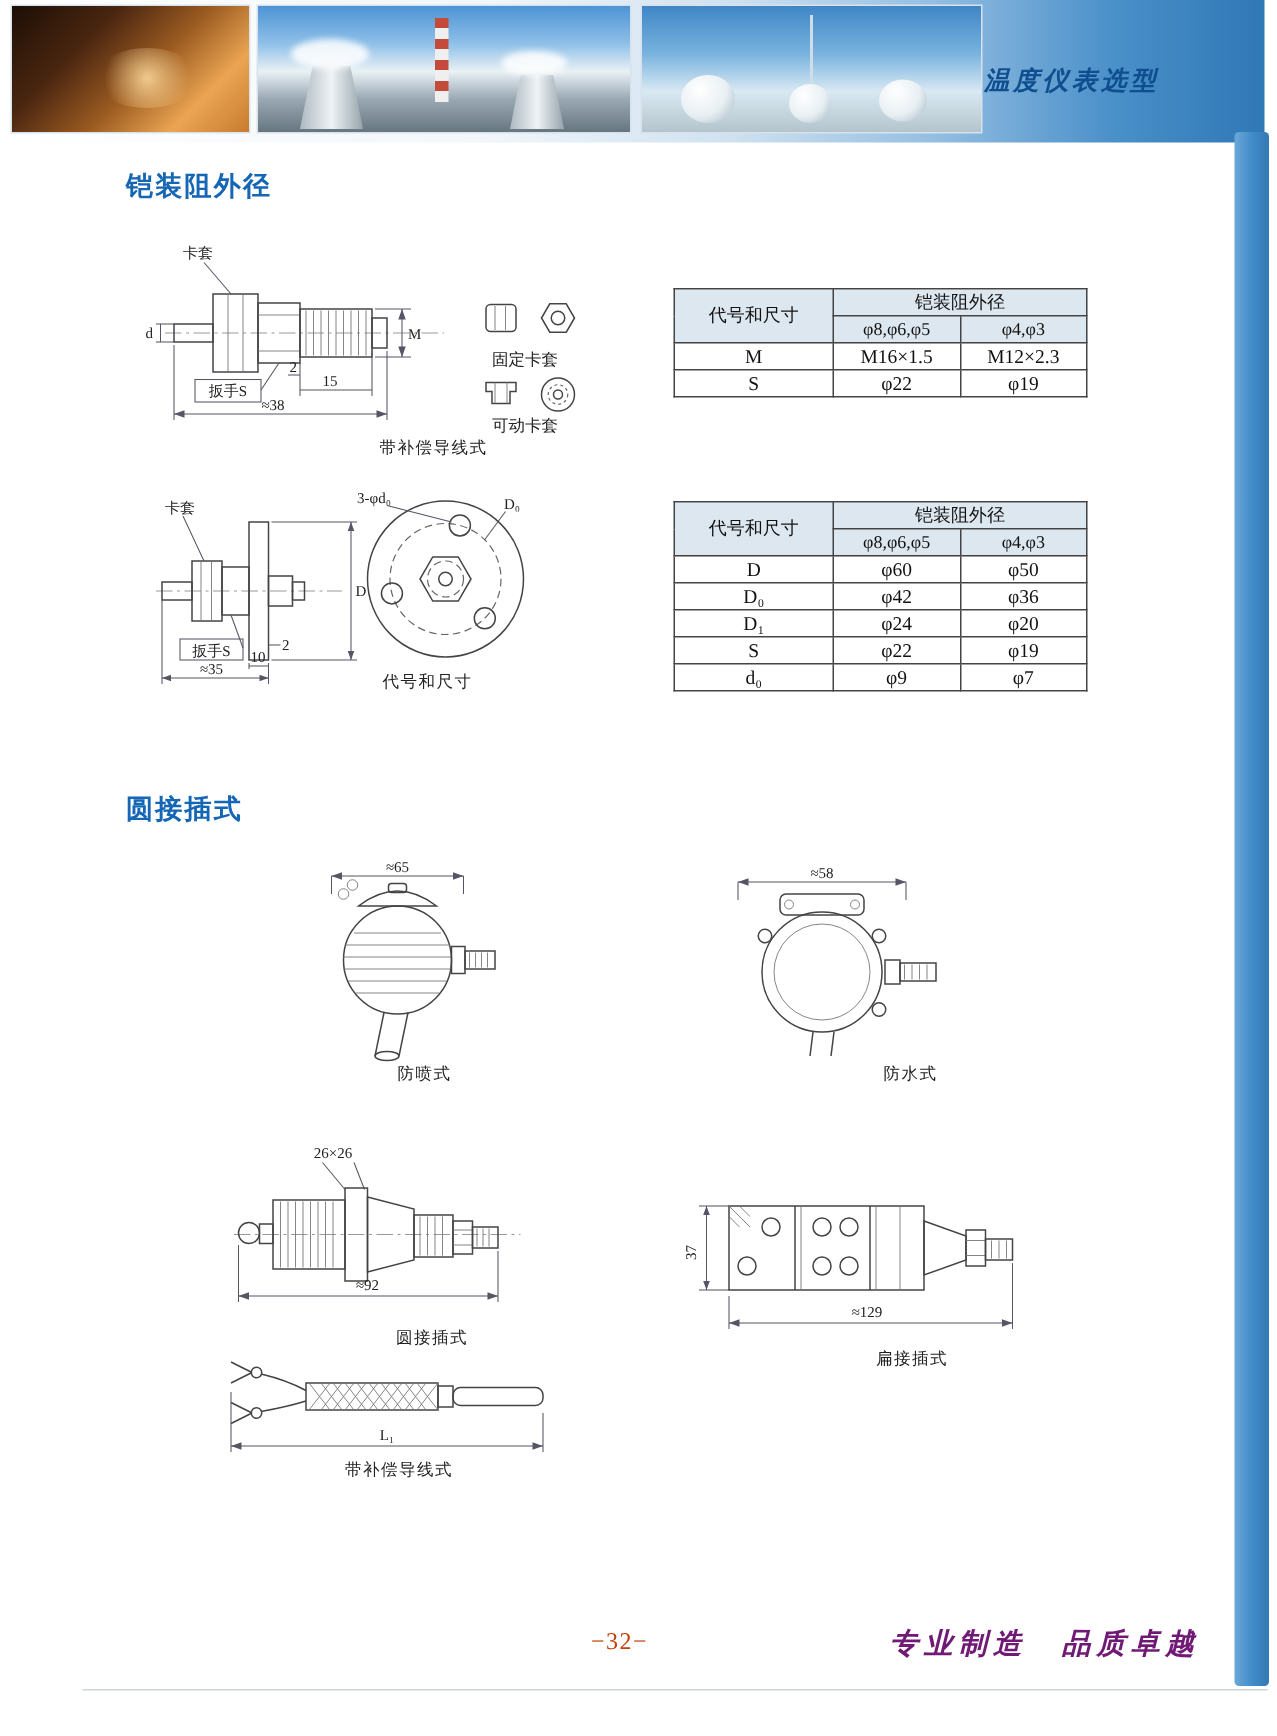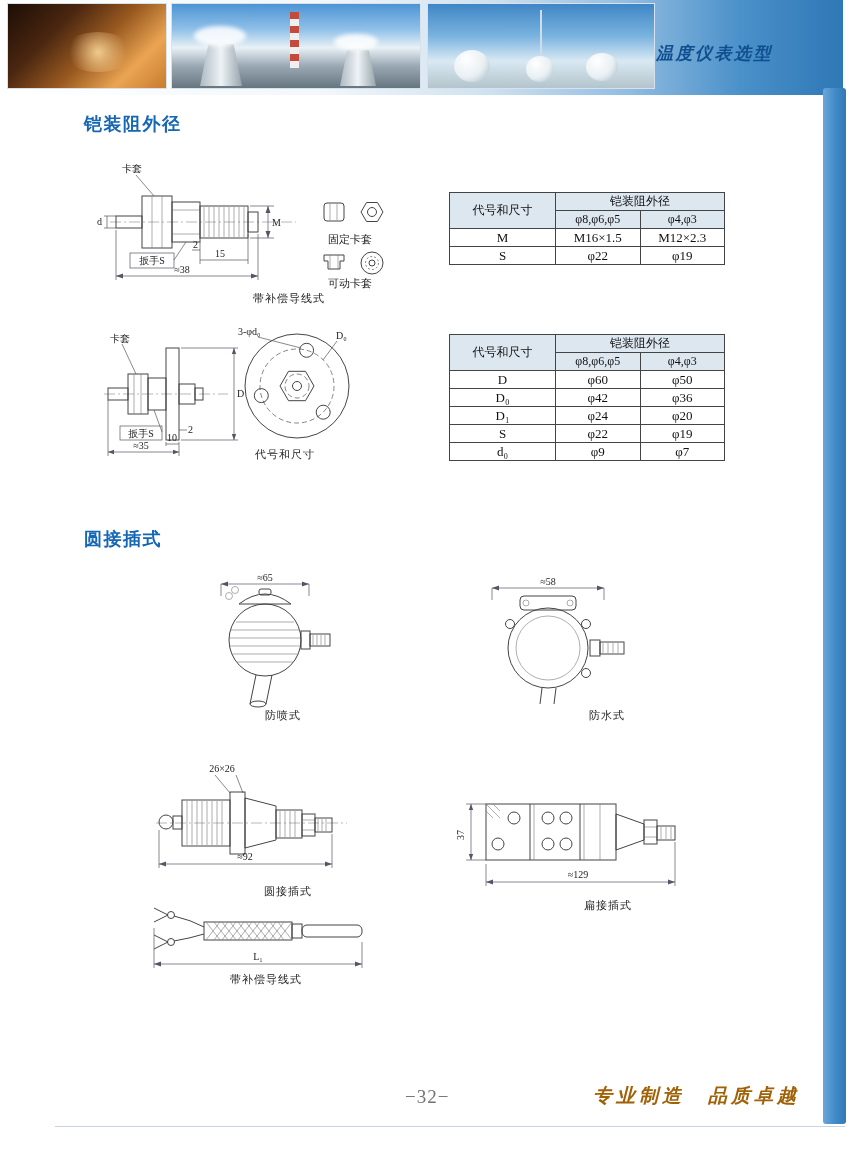--- a/index.html
+++ b/index.html
@@ -40,23 +40,23 @@
   .cap{position:absolute;font-size:11px;color:#222;letter-spacing:1px;text-align:right}
   svg{overflow:visible}
   svg .ln{stroke:#444;stroke-width:1;fill:none}
   svg .tn{stroke:#777;stroke-width:.6;fill:none}
   svg .cl{stroke:#999;stroke-width:.7;fill:none;stroke-dasharray:11,3,2,3}
   svg .dm{stroke:#556;stroke-width:.7;fill:none}
   svg .ds{stroke:#666;stroke-width:.8;fill:none;stroke-dasharray:5,3}
   svg .ah{fill:#556;stroke:none}
   svg text{font-family:"Liberation Serif",serif;font-size:10px;fill:#222}
   
-  .pageno{position:absolute;left:405px;top:1086px;font-size:19px;color:#737373;letter-spacing:1px}
+  .pageno{position:absolute;left:394px;top:1086px;font-size:16px;color:#c2410c;letter-spacing:1px}
   .slogan{position:absolute;left:593px;top:1083px;font-size:19px;font-style:italic;font-weight:bold;
-    color:#a16207;letter-spacing:4px}
+    color:#701a75;letter-spacing:4px}
   .rule{position:absolute;left:55px;top:1126px;width:790px;height:1px;background:#c9d4de}
 </style>
 </head>
 <body>
 
 <div class="page">
 
   <div class="abs banner">
     <div class="photo photo1">
       <div class="glow"></div>

